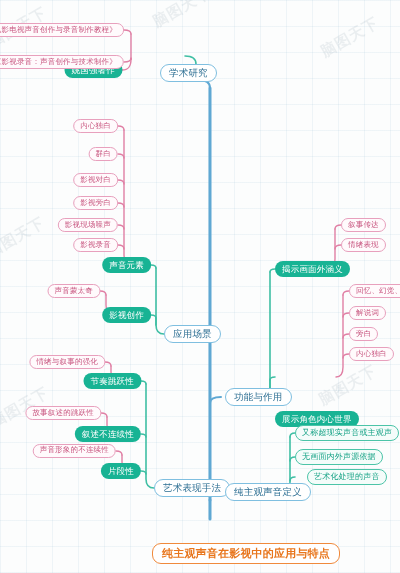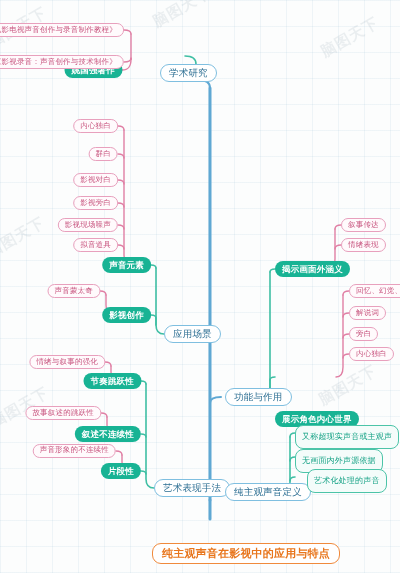--- a/index.html
+++ b/index.html
@@ -48,21 +48,21 @@
     color:#2c6e92;
     font-size:9.5px;
     border-radius:9px;
     padding:4px 8px;
     height:18px;
   }
   
   .n-teal{
     background:#18b394;
     color:#ffffff;
-    font-weight:bold;
+    font-weight:normal;
     font-size:8.5px;
     border-radius:8px;
     padding:3px 7px;
     height:16px;
   }
   
   .n-pink{
     background:#fffafc;
     border:1px solid #e8a0bd;
     color:#c8557f;
@@ -72,21 +72,21 @@
     height:14px;
   }
   
   .n-tealout{
     background:#f4fcfa;
     border:1.1px solid #4cc4a8;
     color:#13a184;
     font-size:8px;
     border-radius:8px;
     padding:3px 6px;
-    height:24px;
+    height:16px;
   }
   
   .wm{
     position:absolute;
     color:rgba(150,165,175,.17);
     font-size:15px;
     font-weight:bold;
     letter-spacing:1px;
     transform:rotate(-30deg);
     user-select:none;
@@ -197,21 +197,21 @@
 
 <div class="node n-blue" style="left:164px;top:325px;">应用场景</div>
 <div class="node n-teal" style="left:151px;top:257px;transform:translateX(-100%);">声音元素</div>
 <div class="node n-teal" style="left:151px;top:307px;transform:translateX(-100%);">影视创作</div>
 
 <div class="node n-pink" style="left:118px;top:119px;transform:translateX(-100%);">内心独白</div>
 <div class="node n-pink" style="left:118px;top:147px;transform:translateX(-100%);">群白</div>
 <div class="node n-pink" style="left:118px;top:173px;transform:translateX(-100%);">影视对白</div>
 <div class="node n-pink" style="left:118px;top:196px;transform:translateX(-100%);">影视旁白</div>
 <div class="node n-pink" style="left:118px;top:218px;transform:translateX(-100%);">影视现场噪声</div>
-<div class="node n-pink" style="left:118px;top:238px;transform:translateX(-100%);">拟音道具</div>
+<div class="node n-pink" style="left:118px;top:238px;transform:translateX(-100%);">影视录音</div>
 
 <div class="node n-pink" style="left:100px;top:284px;transform:translateX(-100%);">声音蒙太奇</div>
 
 <div class="node n-blue" style="left:154px;top:479px;">艺术表现手法</div>
 <div class="node n-teal" style="left:141px;top:373px;transform:translateX(-100%);">节奏跳跃性</div>
 <div class="node n-teal" style="left:141px;top:426px;transform:translateX(-100%);">叙述不连续性</div>
 <div class="node n-teal" style="left:141px;top:463px;transform:translateX(-100%);">片段性</div>
 
 <div class="node n-pink" style="left:105px;top:355px;transform:translateX(-100%);">情绪与叙事的强化</div>
 <div class="node n-pink" style="left:101px;top:406px;transform:translateX(-100%);">故事叙述的跳跃性</div>

